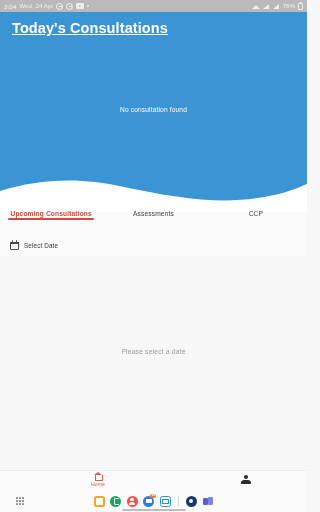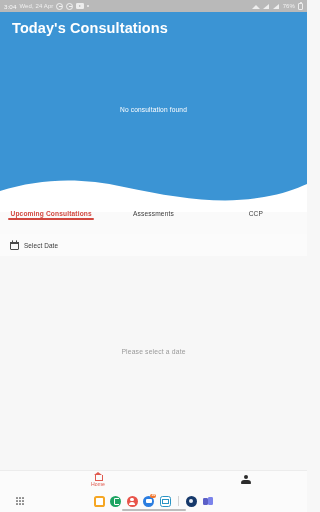--- a/index.html
+++ b/index.html
@@ -35,21 +35,21 @@
   .ico-battery { width:5px;height:7px;border:0.8px solid #f2f2f2;border-radius:1px; }
   .ico-battery::after{content:"";position:absolute;left:1px;top:-1.6px;width:2.2px;height:1.2px;background:#f2f2f2;border-radius:.5px;}
 
   
   .hero {
     position:absolute; top:12px; left:0; right:0; height:200px;
     background:#3b94d4; overflow:hidden;
   }
   .hero-title {
     position:absolute; top:8px; left:12px;
-    color:#ffffff; font-size:14.5px; font-weight:bold; letter-spacing:.1px;
+    color:#ffffff; font-size:14.5px; font-weight:bold; letter-spacing:.1px;text-decoration:underline;
   }
   .hero-empty {
     position:absolute; top:94px; left:0; right:0; text-align:center;
     color:#ffffff; font-size:6.6px; letter-spacing:.15px;
   }
   .wave { position:absolute; bottom:-1px; left:0; width:307px; height:40px; display:block; }
 
   
   .tabs {
     position:absolute; top:206px; left:0; right:0; height:26px;

